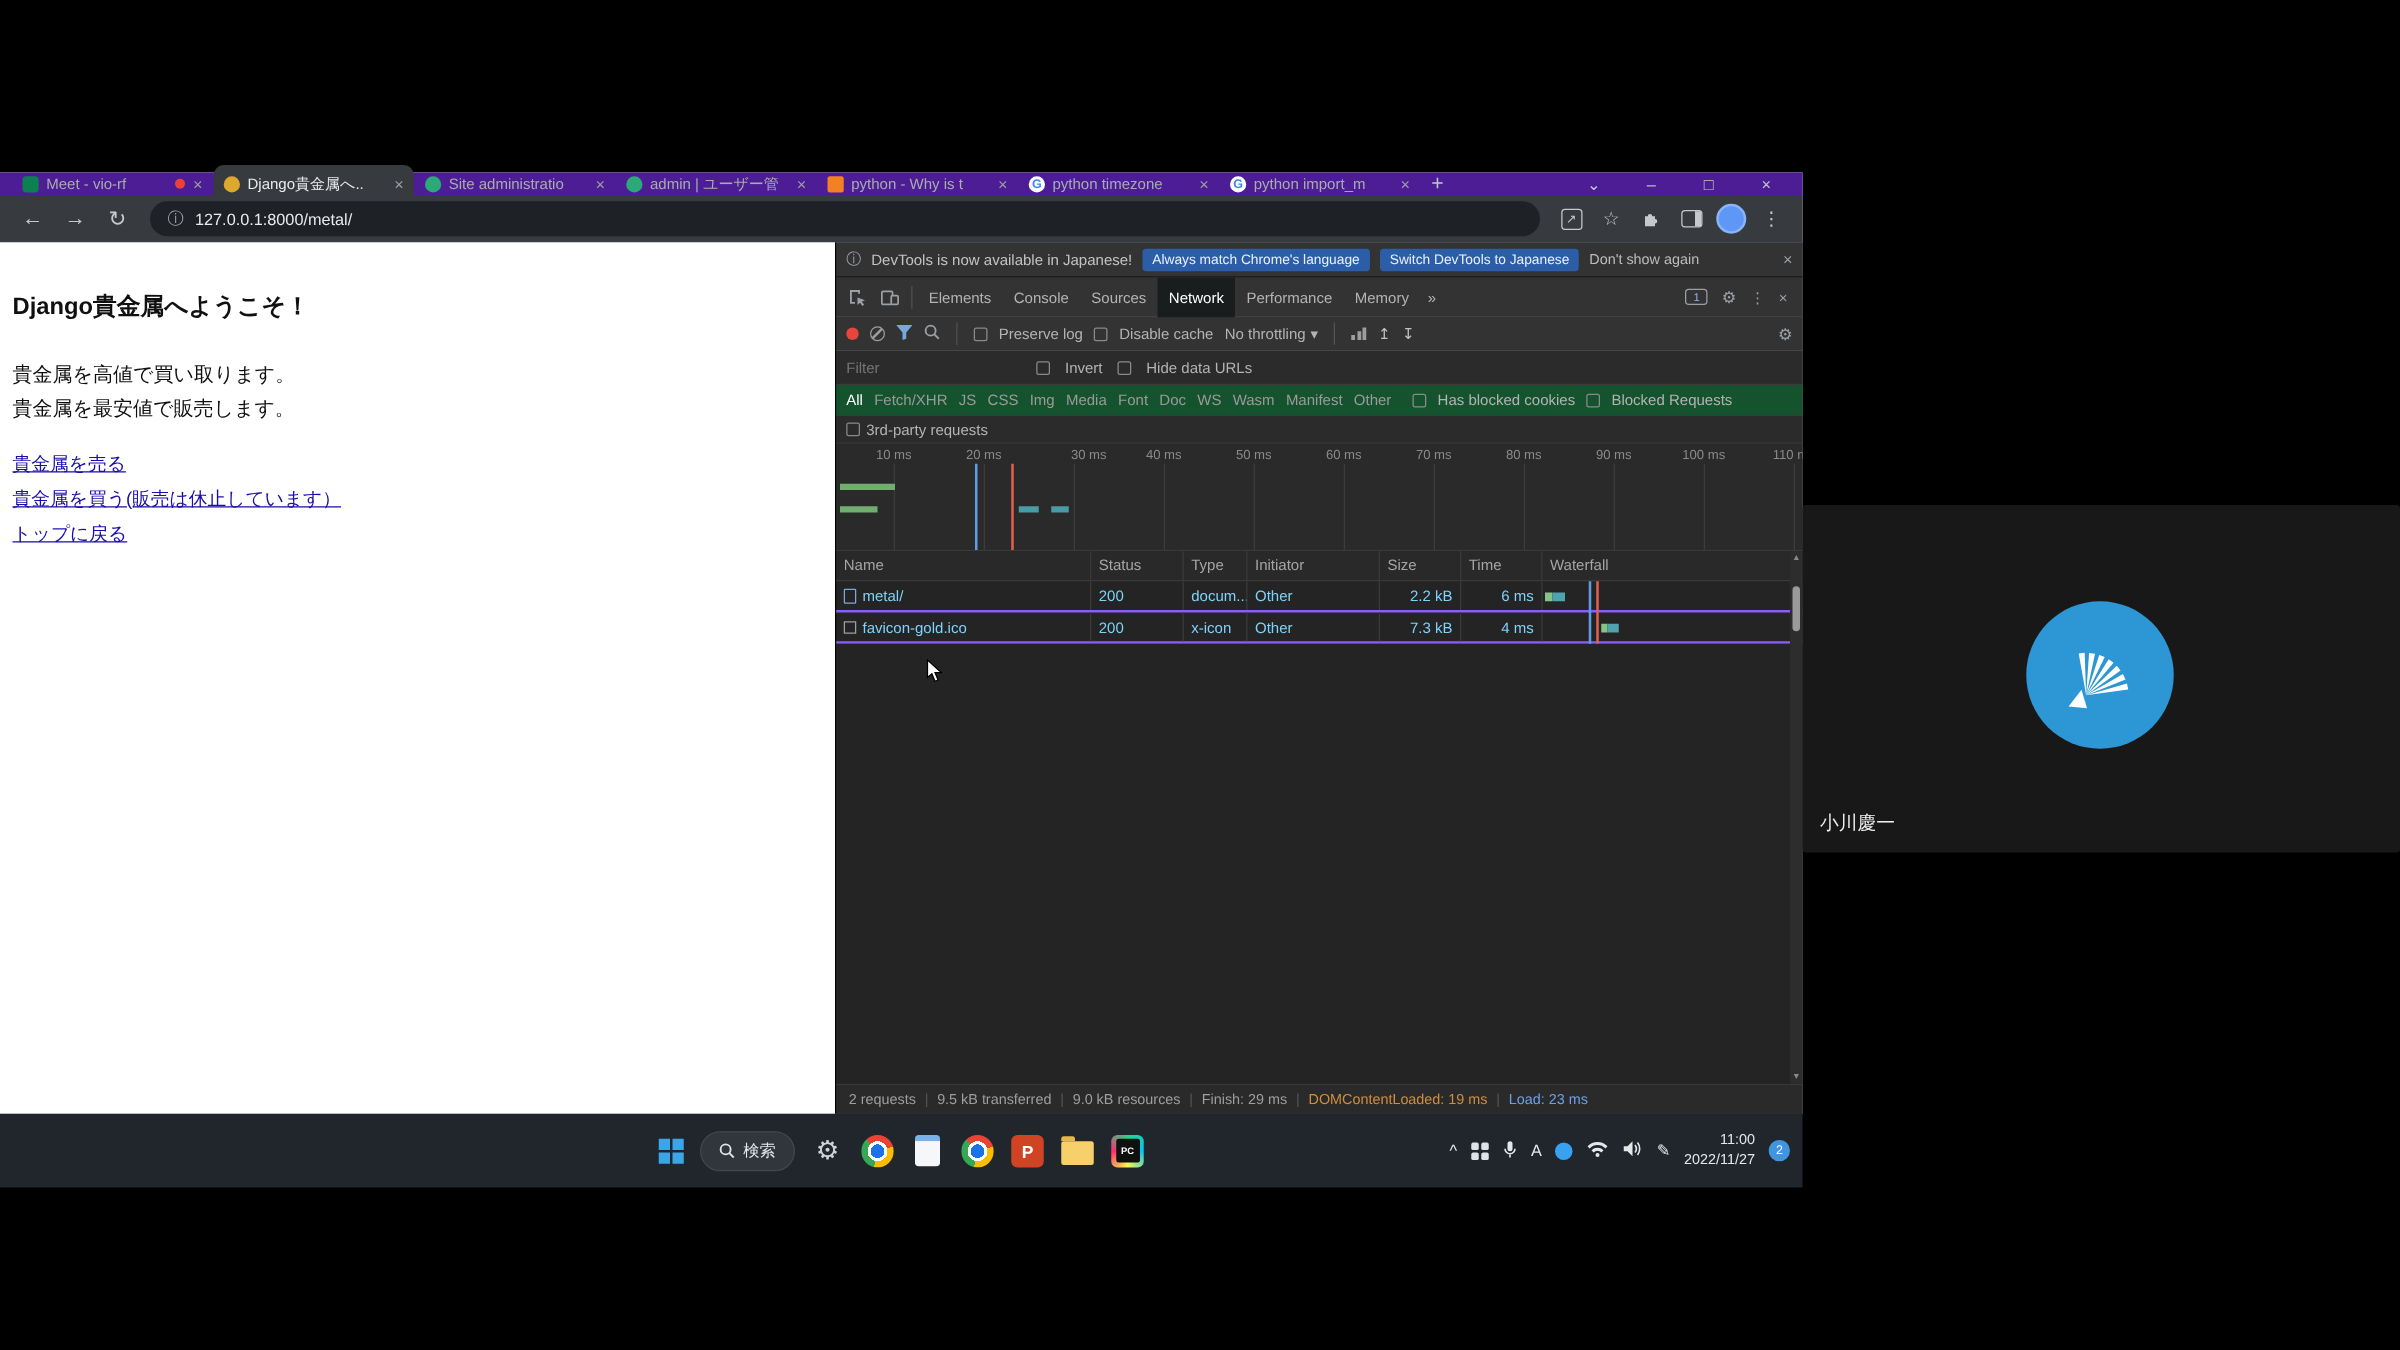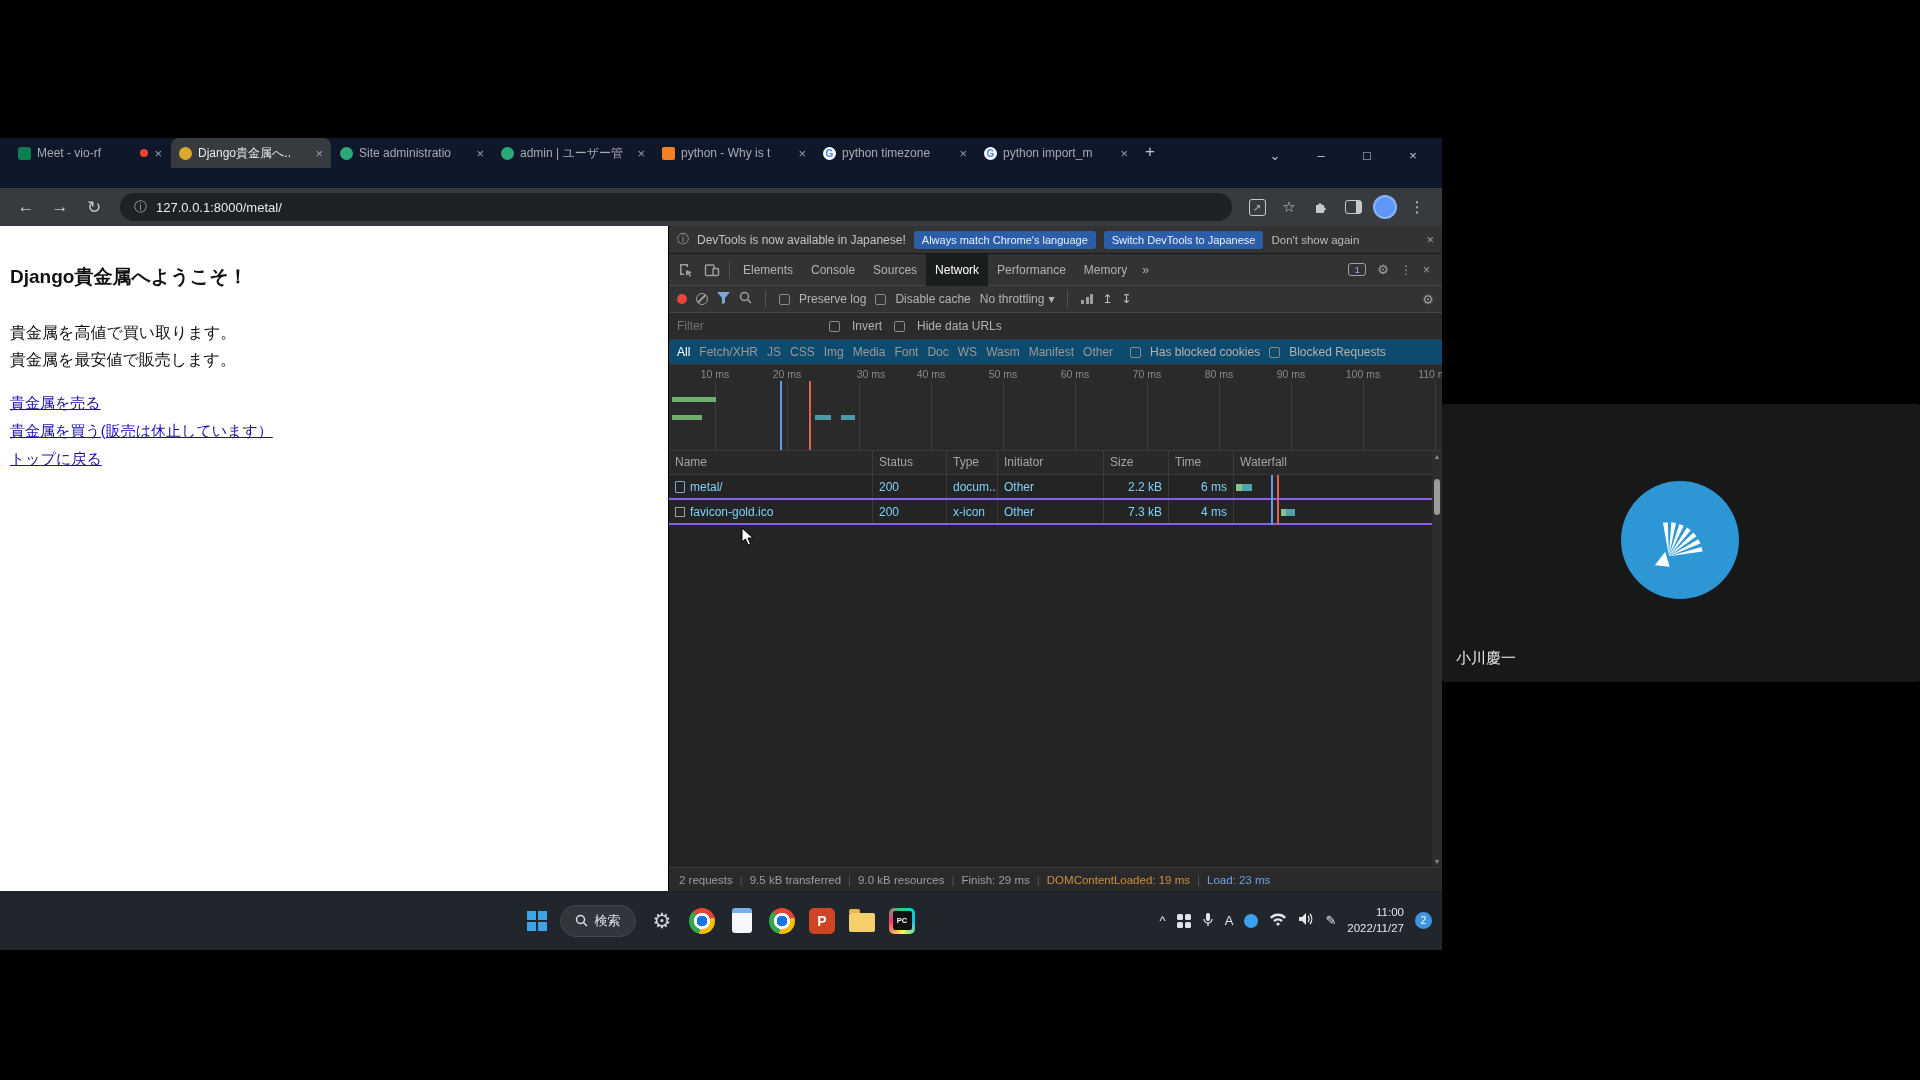--- a/index.html
+++ b/index.html
@@ -1,20 +1,20 @@
 <!DOCTYPE html>
 <html><head>
 <meta charset="utf-8">
 <style>
   *{margin:0;padding:0;box-sizing:border-box}
   html,body{width:1920px;height:1080px;background:#000;font-family:"Liberation Sans",sans-serif;overflow:hidden;position:relative}
 
   
   .browser{position:absolute;left:0;top:138px;width:1442px;height:753px;background:#fff;display:flex;flex-direction:column}
-  .tabstrip{height:50px;background:#0f172a;display:flex;align-items:flex-start;padding-left:10px;flex:none}
+  .tabstrip{height:18px;background:#4c1d95;display:flex;align-items:center;padding-left:10px;flex:none}
   .tab{width:160px;height:30px;display:flex;align-items:center;gap:6px;padding:0 8px;color:#a8acb1;font-size:12px;border-radius:8px 8px 0 0}
   .tab+.tab{margin-left:1px}
   .tab.active{background:#373b40;color:#e8eaed}
   .tab-label{white-space:nowrap;overflow:hidden;flex:1}
   .tab-close{color:#9aa0a6;font-size:13px;flex:none}
   .fav{width:13px;height:13px;border-radius:50%;flex:none}
   .fav-meet{background:#0c8050;border-radius:3px}
   .fav-gold{background:#dca92e}
   .fav-django{background:#2ba977}
   .fav-so{background:#f48024;border-radius:2px}
@@ -66,21 +66,21 @@
   .clear-btn::after{content:"";position:absolute;left:-1px;top:4px;width:11px;height:1.5px;background:#9e9e9e;transform:rotate(-45deg)}
   .cb{width:11px;height:11px;border:1px solid #8a8a8a;border-radius:2px;flex:none}
   .lbl{color:#b3b3b3;white-space:nowrap}
   .throttle{display:flex;align-items:center;gap:4px;color:#b3b3b3;white-space:nowrap}
   .flexspacer{flex:1}
   .gear{color:#9aa0a6;font-size:13px}
   .sigbars{display:flex;align-items:flex-end;gap:1.5px}
   .sigbars i{width:3px;background:#9e9e9e;display:block}
   .dt-filterrow{height:27px;background:#2b2b2b;border-bottom:1px solid #3a3a3a;padding:0 8px;gap:12px}
   .filter-input{background:transparent;border:none;outline:none;color:#9a9a9a;font-size:12px;width:140px;font-family:inherit}
-  .dt-typesrow{height:25px;background:#0c4a6e;border-bottom:1px solid #3a3a3a;padding:0 8px;gap:9px}
+  .dt-typesrow{height:25px;background:#14532d;border-bottom:1px solid #3a3a3a;padding:0 8px;gap:9px}
   .chip{color:#9a9a9a;white-space:nowrap}
   .chip.active{color:#fff}
   .dt-3p{height:22px;background:#2b2b2b;border-bottom:1px solid #3a3a3a;padding:0 8px;gap:5px}
   .dt-timeline{height:86px;background:#2a2a2a;border-bottom:1px solid #3a3a3a;position:relative;flex:none;overflow:hidden}
   .tl-tick{position:absolute;top:3px;transform:translateX(-50%);color:#8a8a8a;font-size:10.5px;white-space:nowrap}
   .tl-line{position:absolute;top:16px;bottom:0;width:1px;background:#3c3c3c}
   .tl-bar{position:absolute;height:5px}
   .tl-vline{position:absolute;top:16px;bottom:0;width:2px}
   .dt-gridwrap{flex:1;display:flex;flex-direction:column;position:relative;min-height:0}
   .dt-gh{height:24px;background:#292929;border-bottom:1px solid #3a3a3a;display:flex;flex:none;color:#a5a5a5}
@@ -319,20 +319,24 @@
         <span class="chip">WS</span>
         <span class="chip">Wasm</span>
         <span class="chip">Manifest</span>
         <span class="chip">Other</span>
         <span class="cb" style="margin-left:8px"></span>
         <span class="lbl">Has blocked cookies</span>
         <span class="cb"></span>
         <span class="lbl">Blocked Requests</span>
       </div>
 
+      <div class="dt-row dt-3p">
+        <span class="cb"></span>
+        <span class="lbl">3rd-party requests</span>
+      </div>
 
       <div class="dt-timeline">
         <span class="tl-tick" style="left:46px">10 ms</span>
         <span class="tl-tick" style="left:118px">20 ms</span>
         <span class="tl-tick" style="left:202px">30 ms</span>
         <span class="tl-tick" style="left:262px">40 ms</span>
         <span class="tl-tick" style="left:334px">50 ms</span>
         <span class="tl-tick" style="left:406px">60 ms</span>
         <span class="tl-tick" style="left:478px">70 ms</span>
         <span class="tl-tick" style="left:550px">80 ms</span>

